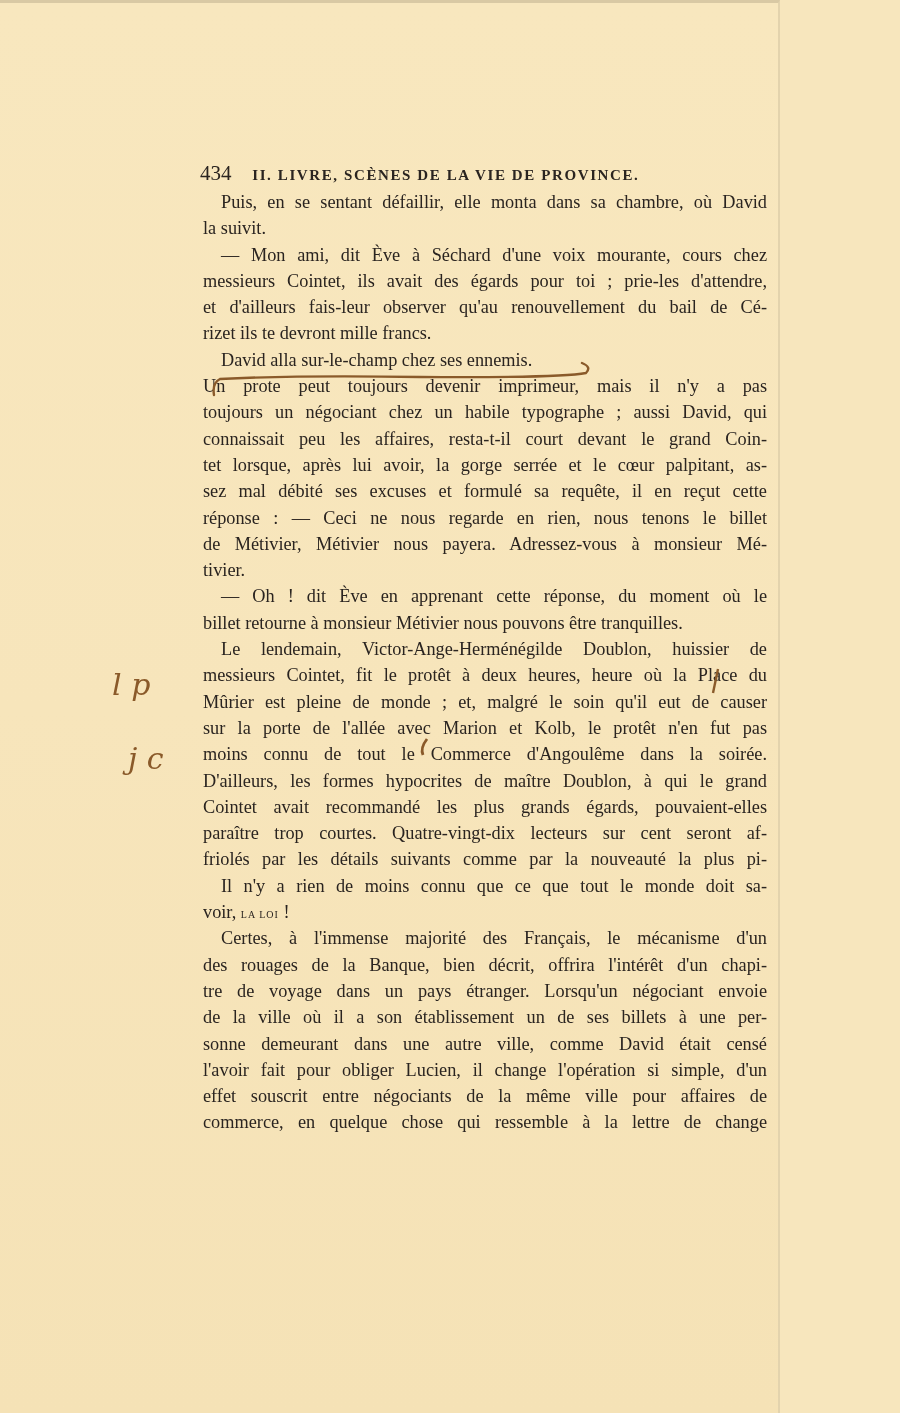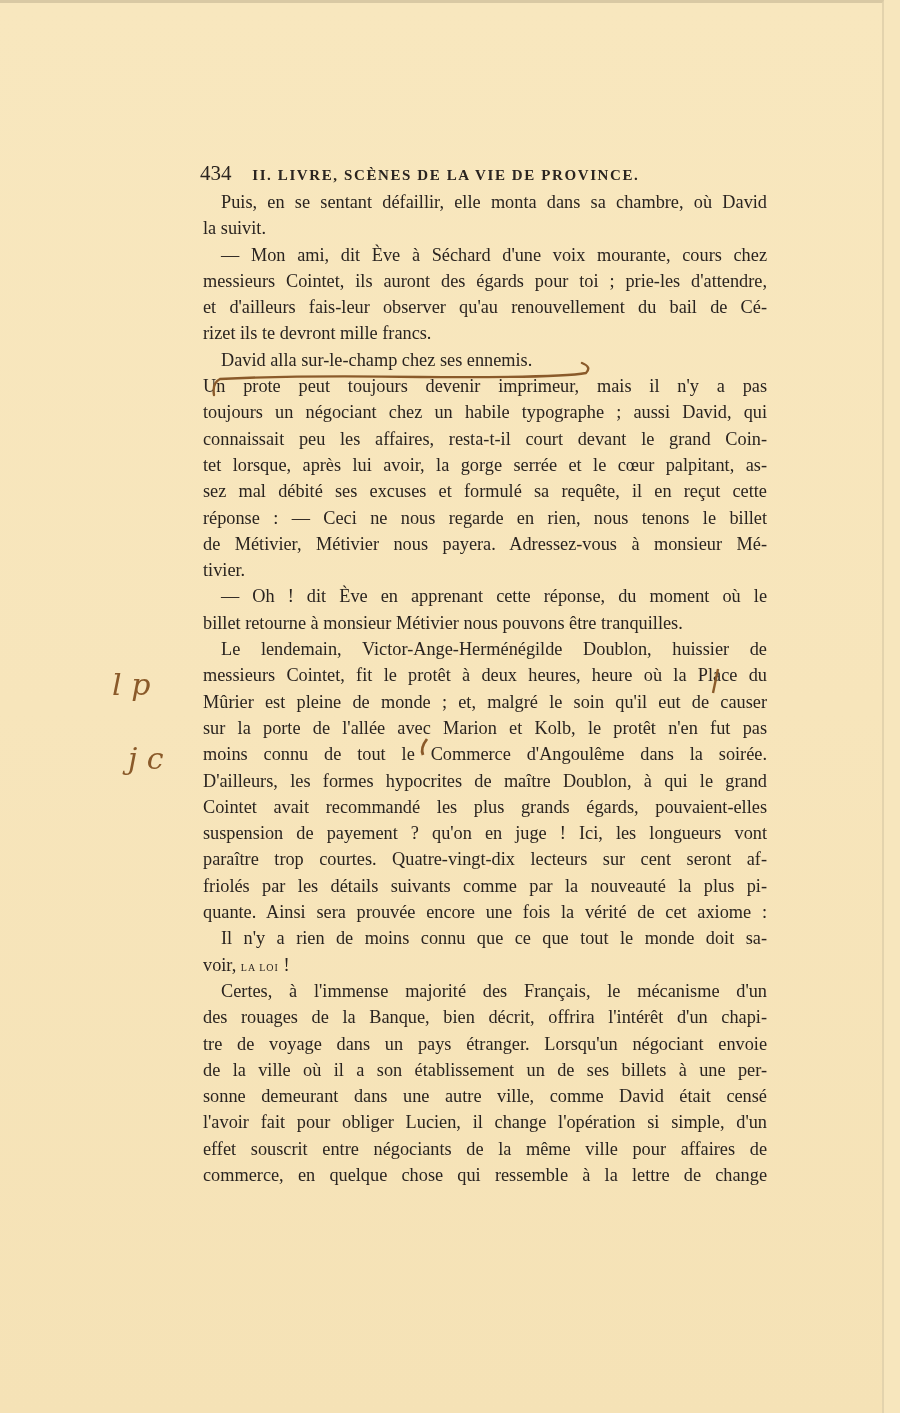--- a/index.html
+++ b/index.html
@@ -4,21 +4,21 @@
 <style>
   html, body { margin: 0; padding: 0; }
   body {
     width: 900px; height: 1413px; overflow: hidden;
     background: #f7e6bd;
     font-family: "Liberation Serif", "DejaVu Serif", serif;
     color: #2a2420;
     position: relative;
   }
   .page {
-    position: absolute; left: 0; top: 0; width: 884px; height: 1413px;
+    position: absolute; left: 0; top: 0; width: 780px; height: 1413px;
     background: linear-gradient(180deg, #f8e7be 0%, #f7e5bb 50%, #f5e2b6 100%);
     border-top: 3px solid #d9c9a4;
     border-right: 2px solid #e3d3ad;
     box-sizing: border-box;
   }
   .header {
     position: absolute; left: 200px; top: 158px; width: 570px;
     font-size: 19px; line-height: 24px; white-space: nowrap;
   }
   .header .num { font-size: 21px; margin-right: 16px; }
@@ -49,45 +49,43 @@
 <div class="page">
   <div class="header">
     <span class="num">434</span>
     <span class="title">II. LIVRE, SCÈNES DE LA VIE DE PROVINCE.</span>
   </div>
 
   <div class="text" id="body-text">
       <span class="line indent"><span>Puis, en se sentant défaillir, elle monta dans sa chambre, où David</span></span>
       <span class="line last"><span>la suivit.</span></span>
       <span class="line indent"><span>— Mon ami, dit Ève à Séchard d'une voix mourante, cours chez</span></span>
-      <span class="line"><span>messieurs Cointet, ils auront des égards pour toi ; prie-les d'attendre,</span></span>
+      <span class="line"><span>messieurs Cointet, ils avait des égards pour toi ; prie-les d'attendre,</span></span>
       <span class="line"><span>et d'ailleurs fais-leur observer qu'au renouvellement du bail de Cé-</span></span>
       <span class="line last"><span>rizet ils te devront mille francs.</span></span>
       <span class="line indent last"><span>David alla sur-le-champ chez ses ennemis.</span></span>
       <span class="line"><span>Un prote peut toujours devenir imprimeur, mais il n'y a pas</span></span>
       <span class="line"><span>toujours un négociant chez un habile typographe ; aussi David, qui</span></span>
       <span class="line"><span>connaissait peu les affaires, resta-t-il court devant le grand Coin-</span></span>
       <span class="line"><span>tet lorsque, après lui avoir, la gorge serrée et le cœur palpitant, as-</span></span>
       <span class="line"><span>sez mal débité ses excuses et formulé sa requête, il en reçut cette</span></span>
       <span class="line"><span>réponse : — Ceci ne nous regarde en rien, nous tenons le billet</span></span>
       <span class="line"><span>de Métivier, Métivier nous payera. Adressez-vous à monsieur Mé-</span></span>
       <span class="line last"><span>tivier.</span></span>
       <span class="line indent"><span>— Oh ! dit Ève en apprenant cette réponse, du moment où le</span></span>
       <span class="line last"><span>billet retourne à monsieur Métivier nous pouvons être tranquilles.</span></span>
       <span class="line indent"><span>Le lendemain, Victor-Ange-Herménégilde Doublon, huissier de</span></span>
       <span class="line"><span>messieurs Cointet, fit le protêt à deux heures, heure où la Place du</span></span>
       <span class="line"><span>Mûrier est pleine de monde ; et, malgré le soin qu'il eut de causer</span></span>
       <span class="line"><span>sur la porte de l'allée avec Marion et Kolb, le protêt n'en fut pas</span></span>
       <span class="line"><span>moins connu de tout le Commerce d'Angoulême dans la soirée.</span></span>
       <span class="line"><span>D'ailleurs, les formes hypocrites de maître Doublon, à qui le grand</span></span>
       <span class="line"><span>Cointet avait recommandé les plus grands égards, pouvaient-elles</span></span>
-      <span class="line"><span>suspension de payement ? qu'on en juge ! Ici, les longueurs vont</span></span>
       <span class="line"><span>paraître trop courtes. Quatre-vingt-dix lecteurs sur cent seront af-</span></span>
       <span class="line"><span>friolés par les détails suivants comme par la nouveauté la plus pi-</span></span>
-      <span class="line"><span>quante. Ainsi sera prouvée encore une fois la vérité de cet axiome :</span></span>
       <span class="line indent"><span>Il n'y a rien de moins connu que ce que tout le monde doit sa-</span></span>
       <span class="line last"><span>voir, </span><span class="sc">LA LOI</span><span> !</span></span>
       <span class="line indent"><span>Certes, à l'immense majorité des Français, le mécanisme d'un</span></span>
       <span class="line"><span>des rouages de la Banque, bien décrit, offrira l'intérêt d'un chapi-</span></span>
       <span class="line"><span>tre de voyage dans un pays étranger. Lorsqu'un négociant envoie</span></span>
       <span class="line"><span>de la ville où il a son établissement un de ses billets à une per-</span></span>
       <span class="line"><span>sonne demeurant dans une autre ville, comme David était censé</span></span>
       <span class="line"><span>l'avoir fait pour obliger Lucien, il change l'opération si simple, d'un</span></span>
       <span class="line"><span>effet souscrit entre négociants de la même ville pour affaires de</span></span>
       <span class="line"><span>commerce, en quelque chose qui ressemble à la lettre de change</span></span>

